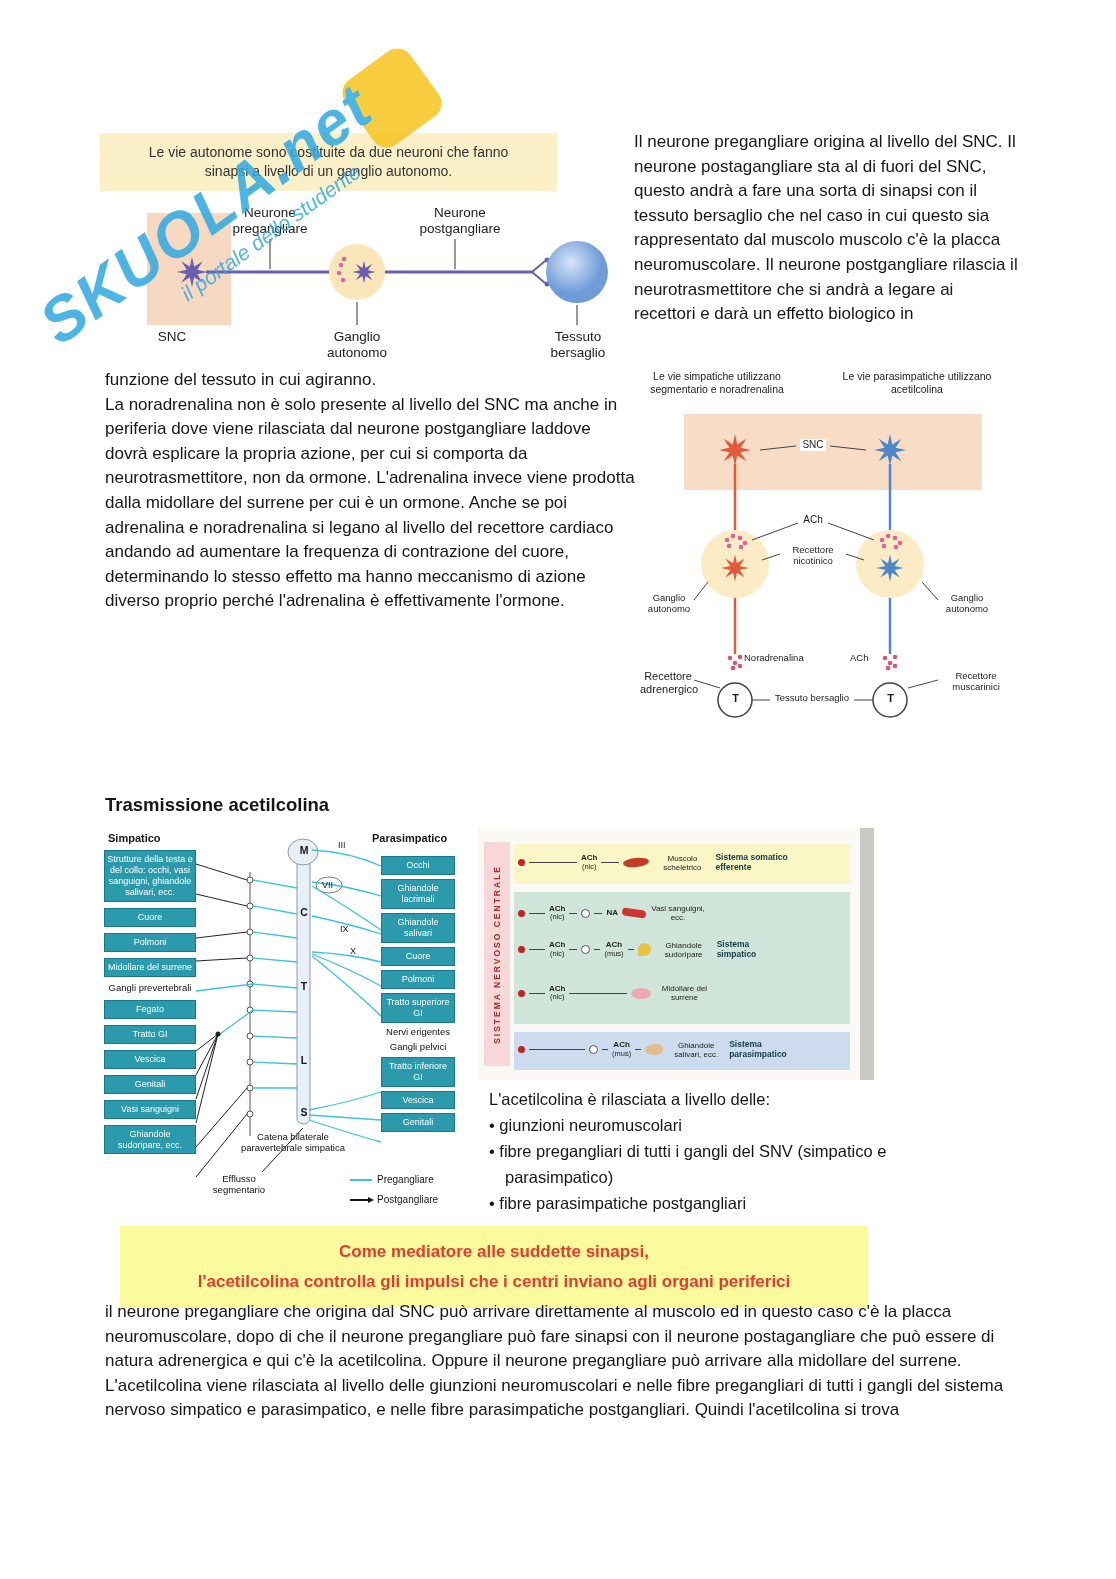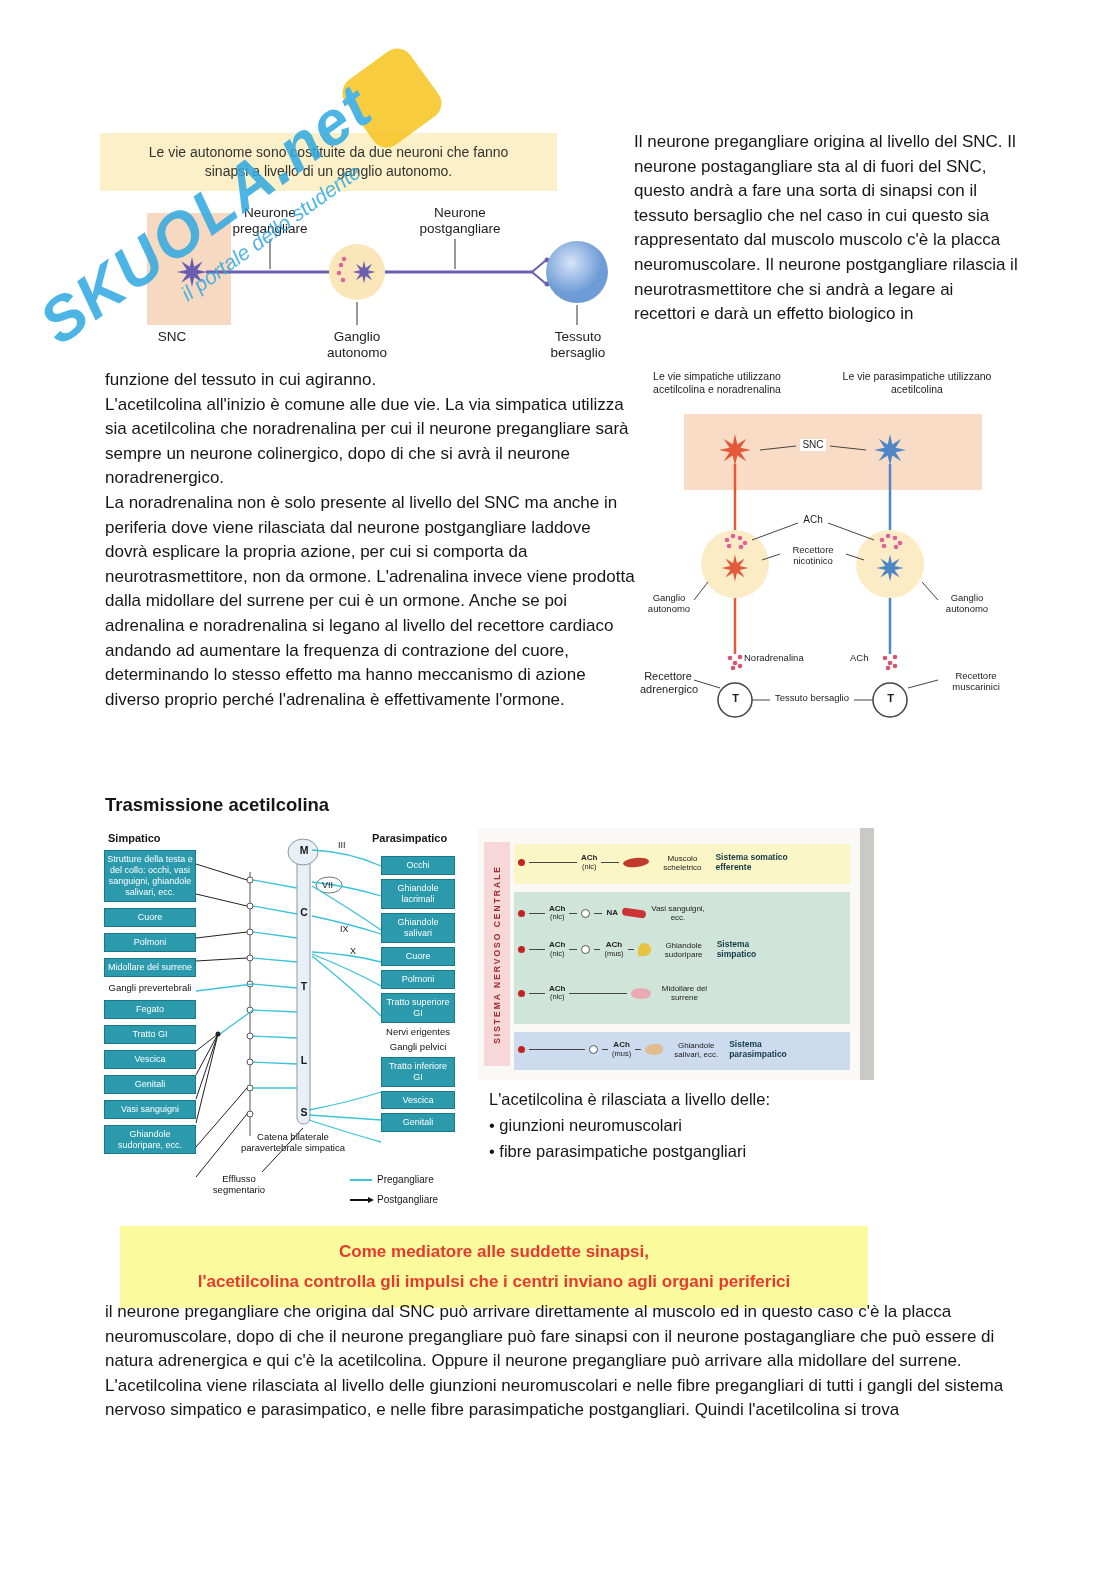--- a/index.html
+++ b/index.html
@@ -115,21 +115,20 @@
       <div class="wm-tag">il portale dello studente</div>
     </div>
   </div>
 
   <div class="righttop para">
     <p>Il neurone pregangliare origina al livello del SNC. Il neurone postagangliare sta al di fuori del SNC, questo andrà a fare una sorta di sinapsi con il tessuto bersaglio che nel caso in cui questo sia rappresentato dal muscolo muscolo c'è la placca neuromuscolare. Il neurone postgangliare rilascia il neurotrasmettitore che si andrà a legare ai recettori e darà un effetto biologico in</p>
   </div>
 
   <div class="leftmid para">
     <p>funzione del tessuto in cui agiranno.</p>
-    <p>L'acetilcolina all'inizio è comune alle due vie. La via simpatica utilizza sia acetilcolina che noradrenalina per cui il neurone pregangliare sarà sempre un neurone colinergico, dopo di che si avrà il neurone noradrenergico.</p>
     <p>La noradrenalina non è solo presente al livello del SNC ma anche in periferia dove viene rilasciata dal neurone postgangliare laddove dovrà esplicare la propria azione, per cui si comporta da neurotrasmettitore, non da ormone. L'adrenalina invece viene prodotta dalla midollare del surrene per cui è un ormone. Anche se poi adrenalina e noradrenalina si legano al livello del recettore cardiaco andando ad aumentare la frequenza di contrazione del cuore, determinando lo stesso effetto ma hanno meccanismo di azione diverso proprio perché l'adrenalina è effettivamente l'ormone.</p>
   </div>
 
   <div class="d2">
     <svg width="376" height="380" style="position:absolute;left:0;top:0;z-index:1">
       <rect x="44" y="46" width="298" height="76" fill="#f8dcc5"></rect>
       <line x1="95" y1="96" x2="95" y2="164" stroke="#e2593b" stroke-width="2.5"></line>
       <line x1="250" y1="96" x2="250" y2="164" stroke="#4f86c6" stroke-width="2.5"></line>
       <line x1="95" y1="226" x2="95" y2="286" stroke="#e2593b" stroke-width="2.5"></line>
       <line x1="250" y1="226" x2="250" y2="286" stroke="#4f86c6" stroke-width="2.5"></line>
@@ -171,21 +170,21 @@
         <line x1="140" y1="186" x2="122" y2="192"></line>
           <line x1="206" y1="186" x2="224" y2="192"></line>
         <line x1="54" y1="232" x2="68" y2="214"></line>
           <line x1="298" y1="232" x2="282" y2="214"></line>
         <line x1="54" y1="312" x2="80" y2="320"></line>
           <line x1="298" y1="312" x2="268" y2="320"></line>
         <line x1="130" y1="332" x2="112" y2="332"></line>
           <line x1="214" y1="332" x2="233" y2="332"></line>
       </g>
     </svg>
-    <div class="d2-hdr" style="left:2px;top:2px;width:150px">Le vie simpatiche utilizzano acetilcolina e noradrenalina</div>
+    <div class="d2-hdr" style="left:2px;top:2px;width:150px">Le vie simpatiche utilizzano segmentario e noradrenalina</div>
     <div class="d2-hdr" style="left:198px;top:2px;width:158px">Le vie parasimpatiche utilizzano acetilcolina</div>
     <div class="dlbl" style="left:160px;top:71px;width:26px;background:#fff;z-index:2">SNC</div>
     <div class="dlbl" style="left:160px;top:146px;width:26px;z-index:2">ACh</div>
     <div class="dlbl" style="left:138px;top:176px;width:70px;font-size:9.5px;z-index:2">Recettore nicotinico</div>
     <div class="dlbl" style="left:0;top:224px;width:58px;font-size:9.5px;z-index:2">Ganglio autonomo</div>
     <div class="dlbl" style="left:292px;top:224px;width:70px;font-size:9.5px;z-index:2">Ganglio autonomo</div>
     <div class="dlbl" style="left:104px;top:284px;width:68px;font-size:9.5px;text-align:left;z-index:2">Noradrenalina</div>
     <div class="dlbl" style="left:210px;top:284px;width:28px;font-size:9.5px;text-align:left;z-index:2">ACh</div>
     <div class="dlbl" style="left:0;top:302px;width:56px;font-size:11px;z-index:2">Recettore adrenergico</div>
     <div class="dlbl" style="left:298px;top:302px;width:76px;font-size:9.5px;z-index:2">Recettore muscarinici</div>
@@ -389,20 +388,21 @@
         <span class="ic-saliva"></span>
         <span class="organ" style="width:58px">Ghiandole salivari, ecc.</span>
         <span class="sys" style="width:80px">Sistema parasimpatico</span>
       </div>
     </div>
   </div>
 
   <div class="achlist">
     <div>L'acetilcolina è rilasciata a livello delle:</div>
     <div class="item">• giunzioni neuromuscolari</div>
+    <div class="item">• fibre pregangliari di tutti i gangli del SNV (simpatico e parasimpatico)</div>
     <div class="item">• fibre parasimpatiche postgangliari</div>
   </div>
 
   <div class="ybox">
     <div>Come mediatore alle suddette sinapsi,</div>
     <div>l'acetilcolina controlla gli impulsi che i centri inviano agli organi periferici</div>
   </div>
 
   <div class="bottom para">
     <p>il neurone pregangliare che origina dal SNC può arrivare direttamente al muscolo ed in questo caso c'è la placca neuromuscolare, dopo di che il neurone pregangliare può fare sinapsi con il neurone postagangliare che può essere di natura adrenergica e qui c'è la acetilcolina.  Oppure il neurone pregangliare può arrivare alla midollare del surrene. L'acetilcolina viene rilasciata al livello delle giunzioni neuromuscolari e nelle fibre pregangliari di tutti i gangli del sistema nervoso simpatico e parasimpatico, e nelle fibre parasimpatiche postgangliari. Quindi l'acetilcolina si trova</p>

